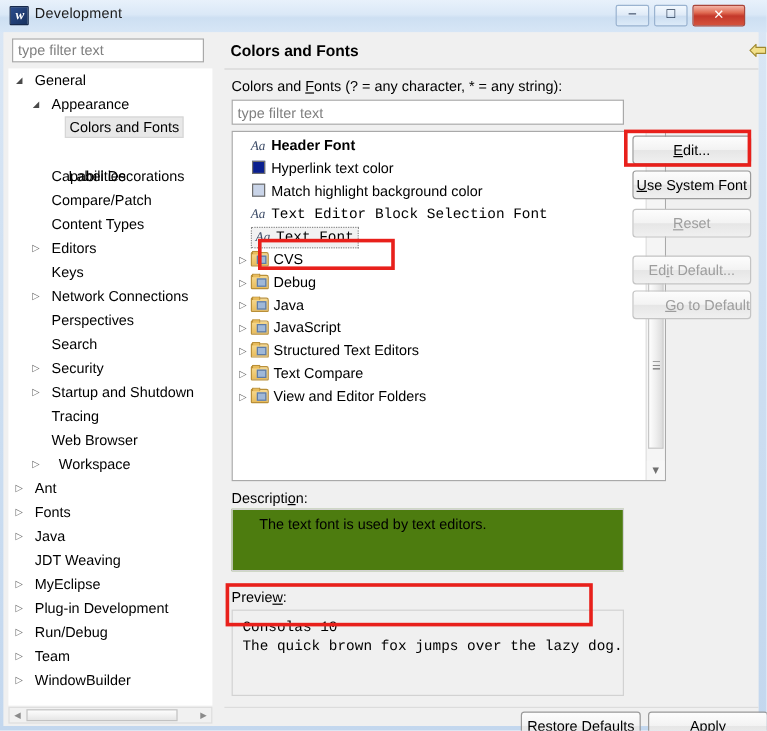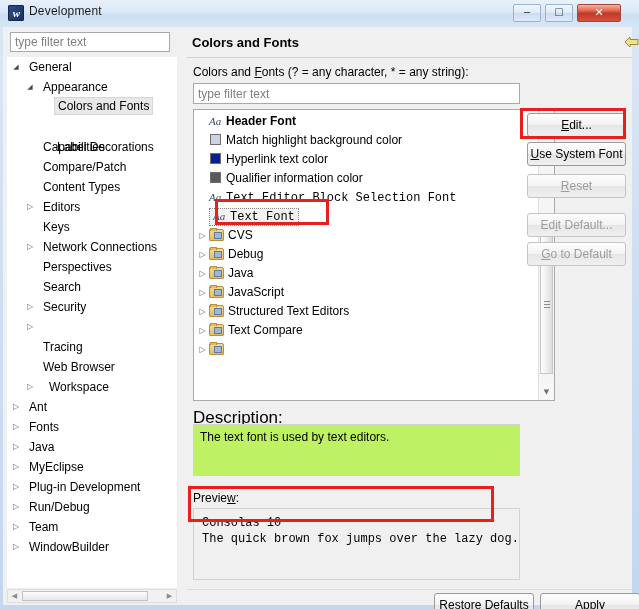--- a/index.html
+++ b/index.html
@@ -379,34 +379,34 @@
     line-height: 22px;
     white-space: nowrap;
     overflow: hidden;
   }
   .pbtn.disabled { color: #9d9d9d; border-color: #c4c4c4; }
   .pbtn u { text-decoration: underline; }
   #btn-edit { top: 86px; }
   #btn-usesys { top: 115px; }
   #btn-reset { top: 147px; }
   #btn-editdef { top: 186px; }
-  #btn-gotodef { top: 215px; }
-
-  
-  #desc-label { position: absolute; left: 6px; top: 381px; font-size: 17px; }
+  #btn-gotodef { top: 215px; text-align: right; }
+
+  
+  #desc-label { position: absolute; left: 6px; top: 381px; font-size: 12px; }
   #desc-label u { text-decoration: underline; }
   #desc-box {
     position: absolute;
     left: 6px; top: 397px;
     width: 327px; height: 52px;
-    background: #bef264;
+    background: #4d7c0f;
     border: 1px solid #d2d2d2;
     box-sizing: border-box;
     font-size: 12px;
-    padding: 5px 6px;
+    padding: 5px 22px;
     color: #000000;
   }
 
   
   #prev-label { position: absolute; left: 6px; top: 464px; font-size: 12px; }
   #prev-label u { text-decoration: underline; }
   #prev-box {
     position: absolute;
     left: 6px; top: 481px;
     width: 327px; height: 72px;
@@ -523,20 +523,21 @@
           </div>
           <div class="tnode">
             <span class="tlabel" style="left: 36px;">Search</span>
           </div>
           <div class="tnode">
             <span class="tw" style="left: 16px;">▷</span>
             <span class="tlabel" style="left: 36px;">Security</span>
           </div>
           <div class="tnode">
             <span class="tw" style="left: 16px;">▷</span>
+            <span class="tlabel" style="left: 36px;">Startup and Shutdown</span>
           </div>
           <div class="tnode">
             <span class="tlabel" style="left: 36px;">Tracing</span>
           </div>
           <div class="tnode">
             <span class="tlabel" style="left: 36px;">Web Browser</span>
           </div>
           <div class="tnode">
             <span class="tw" style="left: 16px;">▷</span>
             <span class="tlabel" style="left: 42px;">Workspace</span>
@@ -545,20 +546,23 @@
             <span class="tw" style="left: 2px;">▷</span>
             <span class="tlabel" style="left: 22px;">Ant</span>
           </div>
           <div class="tnode">
             <span class="tw" style="left: 2px;">▷</span>
             <span class="tlabel" style="left: 22px;">Fonts</span>
           </div>
           <div class="tnode">
             <span class="tw" style="left: 2px;">▷</span>
             <span class="tlabel" style="left: 22px;">Java</span>
+          </div>
+          <div class="tnode">
+            <span class="tlabel" style="left: 22px;">JDT Weaving</span>
           </div>
           <div class="tnode">
             <span class="tw" style="left: 2px;">▷</span>
             <span class="tlabel" style="left: 22px;">MyEclipse</span>
           </div>
           <div class="tnode">
             <span class="tw" style="left: 2px;">▷</span>
             <span class="tlabel" style="left: 22px;">Plug-in Development</span>
           </div>
           <div class="tnode">
@@ -599,32 +603,31 @@
 
       </div>
 
       <div id="filter-label"><span>Colors and </span><u>F</u><span>onts (? = any character, * = any string):</span></div>
 
       <input id="page-filter" type="text" placeholder="type filter text" style="">
 
       <div id="list-box">
         <div id="list-inner">
             <div class="frow"><span class=""><span class="fa-icon">Aa</span><span class="lbl-bold">Header Font</span></span></div>
+            <div class="frow"><span class=""><span class="swatch" style="background: rgb(10, 31, 143);"></span><span>Hyperlink text color</span></span></div>
             <div class="frow"><span class=""><span class="swatch" style="background: rgb(201, 212, 232);"></span><span>Match highlight background color</span></span></div>
-            <div class="frow"><span class=""><span class="swatch" style="background: rgb(10, 31, 143);"></span><span>Hyperlink text color</span></span></div>
-            <div class="frow"><span class=""><span class="swatch" style="background: rgb(90, 90, 90);"></span><span>Qualifier information color</span></span></div>
             <div class="frow"><span class=""><span class="fa-icon">Aa</span><span class="lbl-mono">Text Editor Block Selection Font</span></span></div>
             <div class="frow selected"><span class="seltext"><span class="fa-icon">Aa</span><span class="lbl-mono">Text Font</span></span></div>
             <div class="frow"><span class="fw">▷</span><span class=""><span class="folder"></span><span>CVS</span></span></div>
             <div class="frow"><span class="fw">▷</span><span class=""><span class="folder"></span><span>Debug</span></span></div>
             <div class="frow"><span class="fw">▷</span><span class=""><span class="folder"></span><span>Java</span></span></div>
             <div class="frow"><span class="fw">▷</span><span class=""><span class="folder"></span><span>JavaScript</span></span></div>
             <div class="frow"><span class="fw">▷</span><span class=""><span class="folder"></span><span>Structured Text Editors</span></span></div>
             <div class="frow"><span class="fw">▷</span><span class=""><span class="folder"></span><span>Text Compare</span></span></div>
-            <div class="frow"><span class="fw">▷</span><span class=""><span class="folder"></span></span></div>
+            <div class="frow"><span class="fw">▷</span><span class=""><span class="folder"></span><span>View and Editor Folders</span></span></div>
           </div>
         <div id="list-vscroll">
           <div class="sbtn up">▲</div>
           <div class="sthumb">
             <div class="grip"></div>
           </div>
           <div class="sbtn dn">▼</div>
         </div>
       </div>
 

